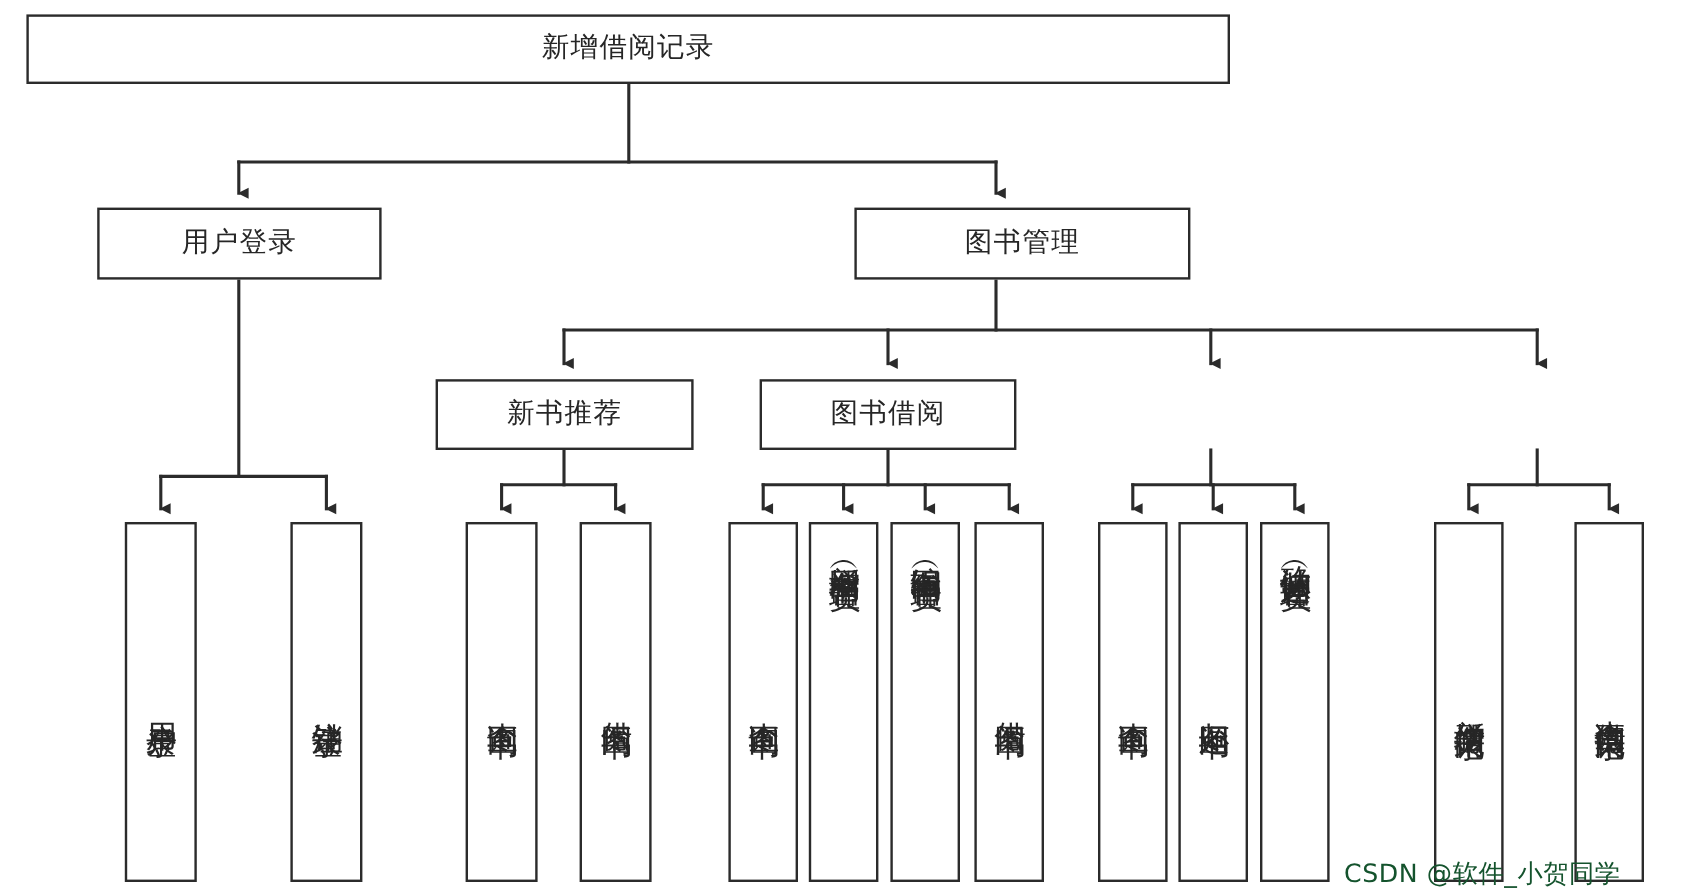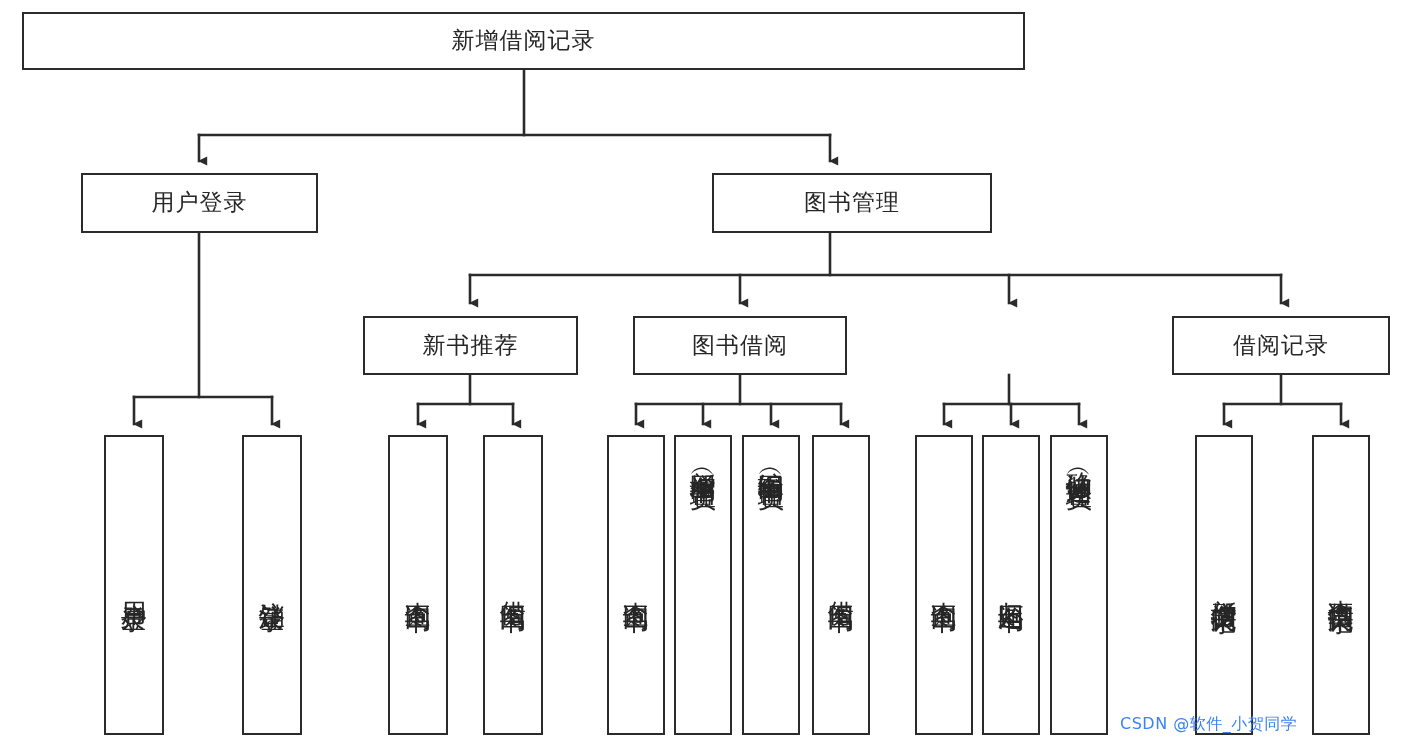--- a/index.html
+++ b/index.html
@@ -32,22 +32,22 @@
     line-height:1.02;
     letter-spacing:2px;
     margin:0 auto;
     display:block;
   }
   .v-node.align-center{align-items:center;}
   .v-node.align-top .node-label{margin-top:14px;}
   #watermark{
     position:absolute;
     left:1120px;top:714px;
-    font-size:16px;
-    color:#3b82f6;
+    font-size:21px;
+    color:#14532d;
     letter-spacing:0.5px;
     white-space:nowrap;
     pointer-events:none;
   }
 </style>
 </head>
 <body>
 
 <div id="diagram-root">
 
@@ -114,23 +114,20 @@
   <div class="node h-node" style="left:712px;top:173px;width:280px;height:60px;">
     <span class="node-label">图书管理</span>
   </div>
 
   <div class="node h-node" style="left:363px;top:316px;width:215px;height:59px;">
     <span class="node-label">新书推荐</span>
   </div>
   <div class="node h-node" style="left:633px;top:316px;width:214px;height:59px;">
     <span class="node-label">图书借阅</span>
   </div>
-  <div class="node h-node" style="left:1172px;top:316px;width:218px;height:59px;">
-    <span class="node-label">借阅记录</span>
-  </div>
 
   <div class="node v-node align-center" style="left:104px;top:435px;width:60px;height:300px;">
     <span class="node-label">用户登录</span>
   </div>
   <div class="node v-node align-center" style="left:242px;top:435px;width:60px;height:300px;">
     <span class="node-label">注销登录</span>
   </div>
 
   <div class="node v-node align-center" style="left:388px;top:435px;width:60px;height:300px;">
     <span class="node-label">查询图书</span>

